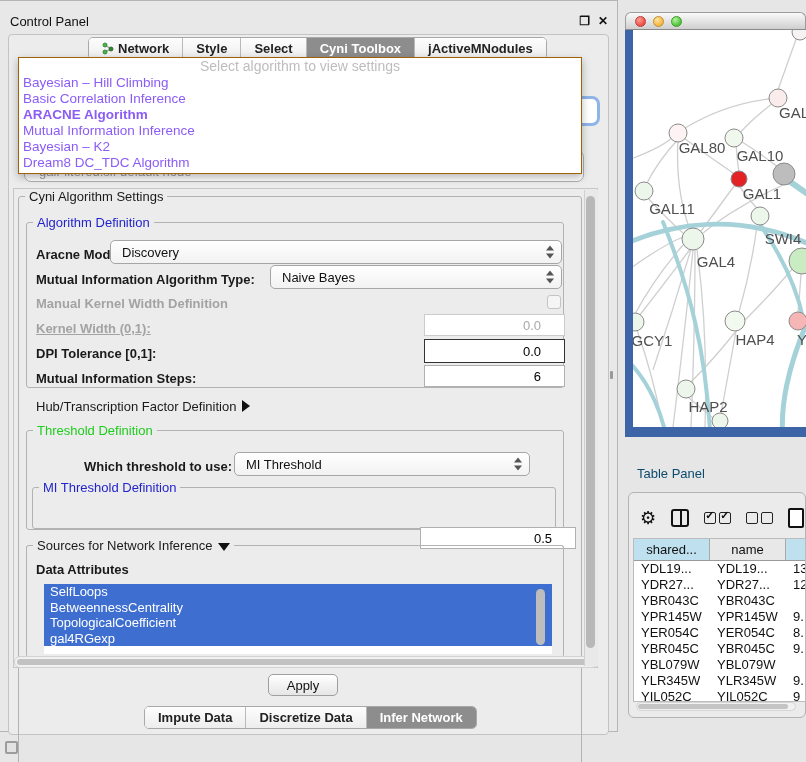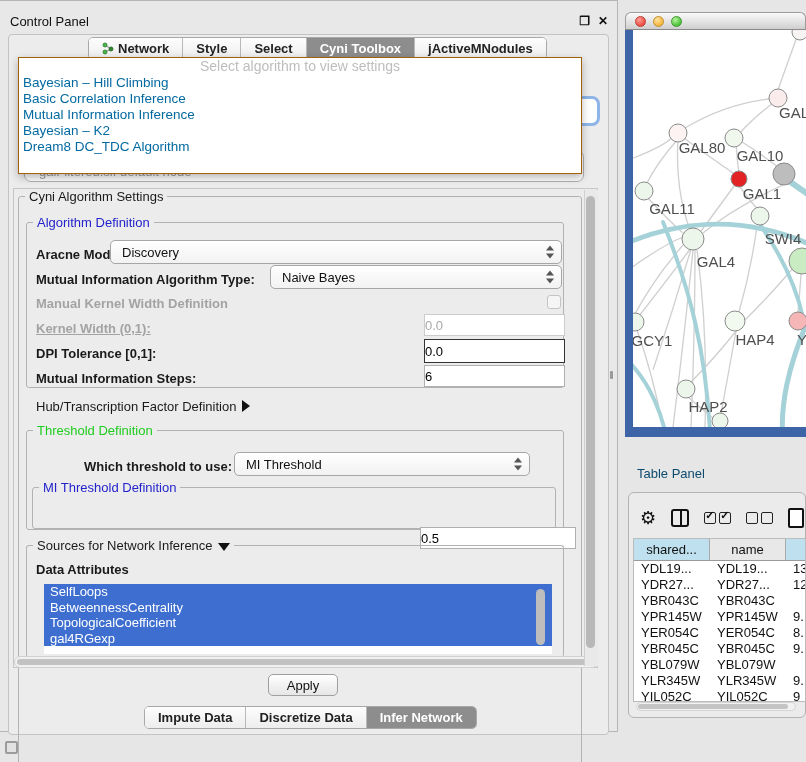--- a/index.html
+++ b/index.html
@@ -24,21 +24,21 @@
   .tab{display:flex;align-items:center;justify-content:center;gap:4px;
        padding:0 13px;font-size:13px;font-weight:600;color:#222;
        border-right:1px solid #b9b9b9;background:linear-gradient(#fdfdfd,#ededed);white-space:nowrap;}
   .tab:last-child{border-right:none;}
   .tab.sel{background:#8d8d8d;color:#fff;}
 
   
   .popup{left:18px;top:57px;width:562px;height:115px;background:#fff;
          border:1px solid #a16207;box-shadow:0 3px 8px rgba(0,0,0,.28);z-index:50;}
   .popup .prompt{height:17px;text-align:center;color:#bdbdbd;font-size:14px;line-height:17px;}
-  .popup .item{height:16px;line-height:16px;padding-left:4px;font-size:13.5px;color:#0369a1;}
+  .popup .item{height:16px;line-height:16px;padding-left:4px;font-size:13.5px;color:#8b5cf6;}
   .popup .item.bold{font-weight:700;}
 
   
   .frag-combo-right{left:536px;top:96px;width:64px;height:30px;background:#fff;
         border:3px solid #8fb4e8;border-radius:8px;box-sizing:border-box;z-index:5;}
   .frag-combo-bottom{left:24px;top:150px;width:560px;height:32px;background:#fbfbfb;
         border:1px solid #b0b0b0;border-radius:7px;box-sizing:border-box;z-index:4;
         color:#9a9a9a;font-size:13px;padding:13px 0 0 14px;}
 
   
@@ -51,22 +51,22 @@
   .combo{position:absolute;background:linear-gradient(#ffffff,#f2f2f2);border:1px solid #a6a6a6;
          border-radius:5px;box-sizing:border-box;display:flex;align-items:center;
          font-size:13px;color:#111;padding-left:11px;}
   .spin{position:absolute;right:6px;top:50%;transform:translateY(-50%);width:9px;height:13px;}
   .spin:before{content:"";position:absolute;top:0;left:0;border-left:4.5px solid transparent;
          border-right:4.5px solid transparent;border-bottom:5px solid #555;}
   .spin:after{content:"";position:absolute;bottom:0;left:0;border-left:4.5px solid transparent;
          border-right:4.5px solid transparent;border-top:5px solid #555;}
 
   .field{position:absolute;background:#fff;border:1px solid #b0b0b0;box-sizing:border-box;
-         font-size:13px;color:#000;display:flex;align-items:center;
-         padding-right:6px;}
+         font-size:13px;color:#000;display:flex;align-items:center;justify-content:flex-end;
+         padding-right:23px;}
   .field.dis{border-color:#cccccc;color:#a8a8a8;}
   .field.dark{border:1.5px solid #333;}
 
   .checkbox{position:absolute;width:14px;height:14px;border:1px solid #c4c4c4;
             border-radius:3px;background:#f5f5f5;box-sizing:border-box;}
 
   .tri-right{display:inline-block;width:0;height:0;border-top:6px solid transparent;
              border-bottom:6px solid transparent;border-left:8px solid #111;margin-left:6px;
              vertical-align:-1px;}
   .tri-down{display:inline-block;width:0;height:0;border-left:6px solid transparent;
@@ -170,20 +170,21 @@
 <div class="abs frag-combo-right"></div>
 <div class="abs frag-combo-bottom">
   <span>galFiltered.sif default node</span>
 </div>
 
 <div class="abs popup">
   <div class="prompt">Select algorithm to view settings</div>
   <div id="algo-items">
       <div class="item">Bayesian – Hill Climbing</div>
       <div class="item">Basic Correlation Inference</div>
+      <div class="item bold">ARACNE Algorithm</div>
       <div class="item">Mutual Information Inference</div>
       <div class="item">Bayesian – K2</div>
       <div class="item">Dream8 DC_TDC Algorithm</div>
     </div>
 </div>
 
 <div class="abs scrollpane"></div>
 
 <div class="grp" style="left:18px;top:196px;width:564px;height:592px;padding-left:48px;">
   <div class="gtitle gt-black" style="left:6px;top:-8px;">Cyni Algorithm Settings</div>

